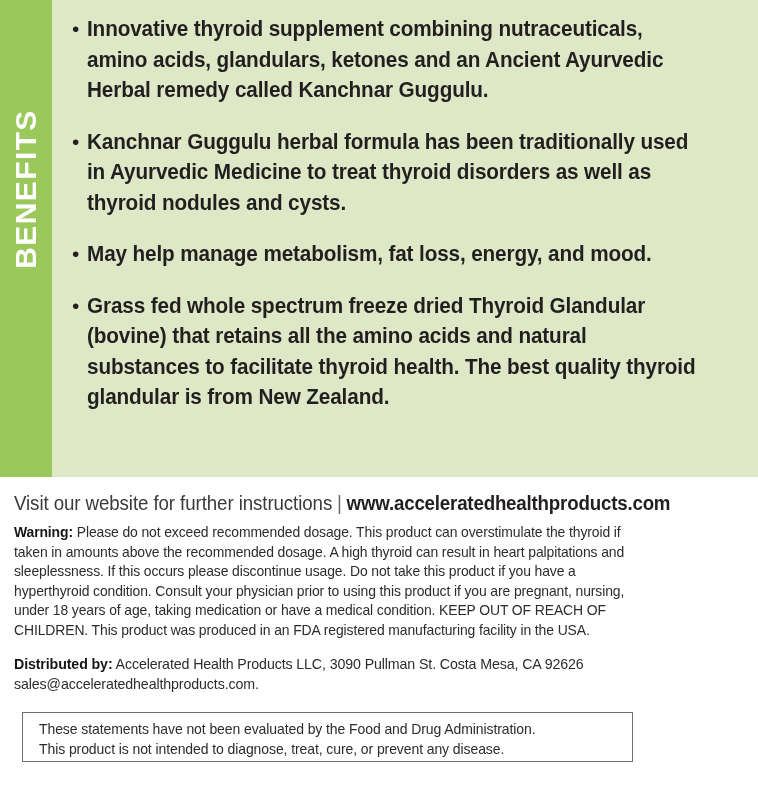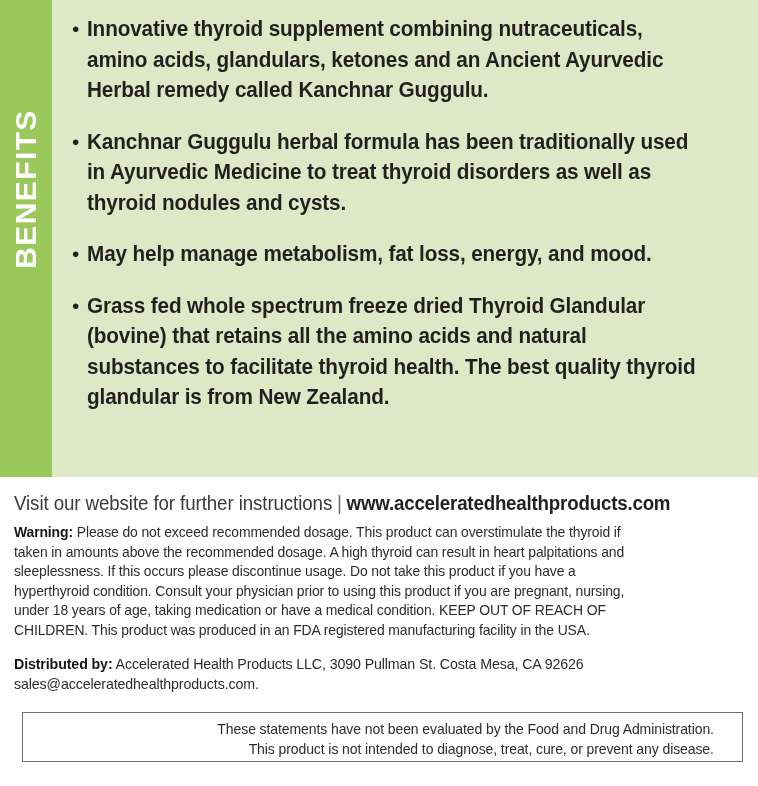--- a/index.html
+++ b/index.html
@@ -149,27 +149,26 @@
   }
   #distributor-email {
     display: block;
   }
 
   
   #disclaimer-box {
     position: absolute;
     left: 22px;
     top: 712px;
-    width: 721px;
+    width: 611px;
     height: 50px;
     box-sizing: border-box;
     border: 1.5px solid #6e6e72;
     background: #ffffff;
     padding: 7px 0 0 16px;
-    text-align: right;
   }
   .disclaimer-line {
     font-size: 14.6px;
     line-height: 19.5px;
     color: #2c2c2c;
     letter-spacing: -0.1px;
     white-space: nowrap;
     transform: scaleX(0.96);
     transform-origin: left center;
   }

